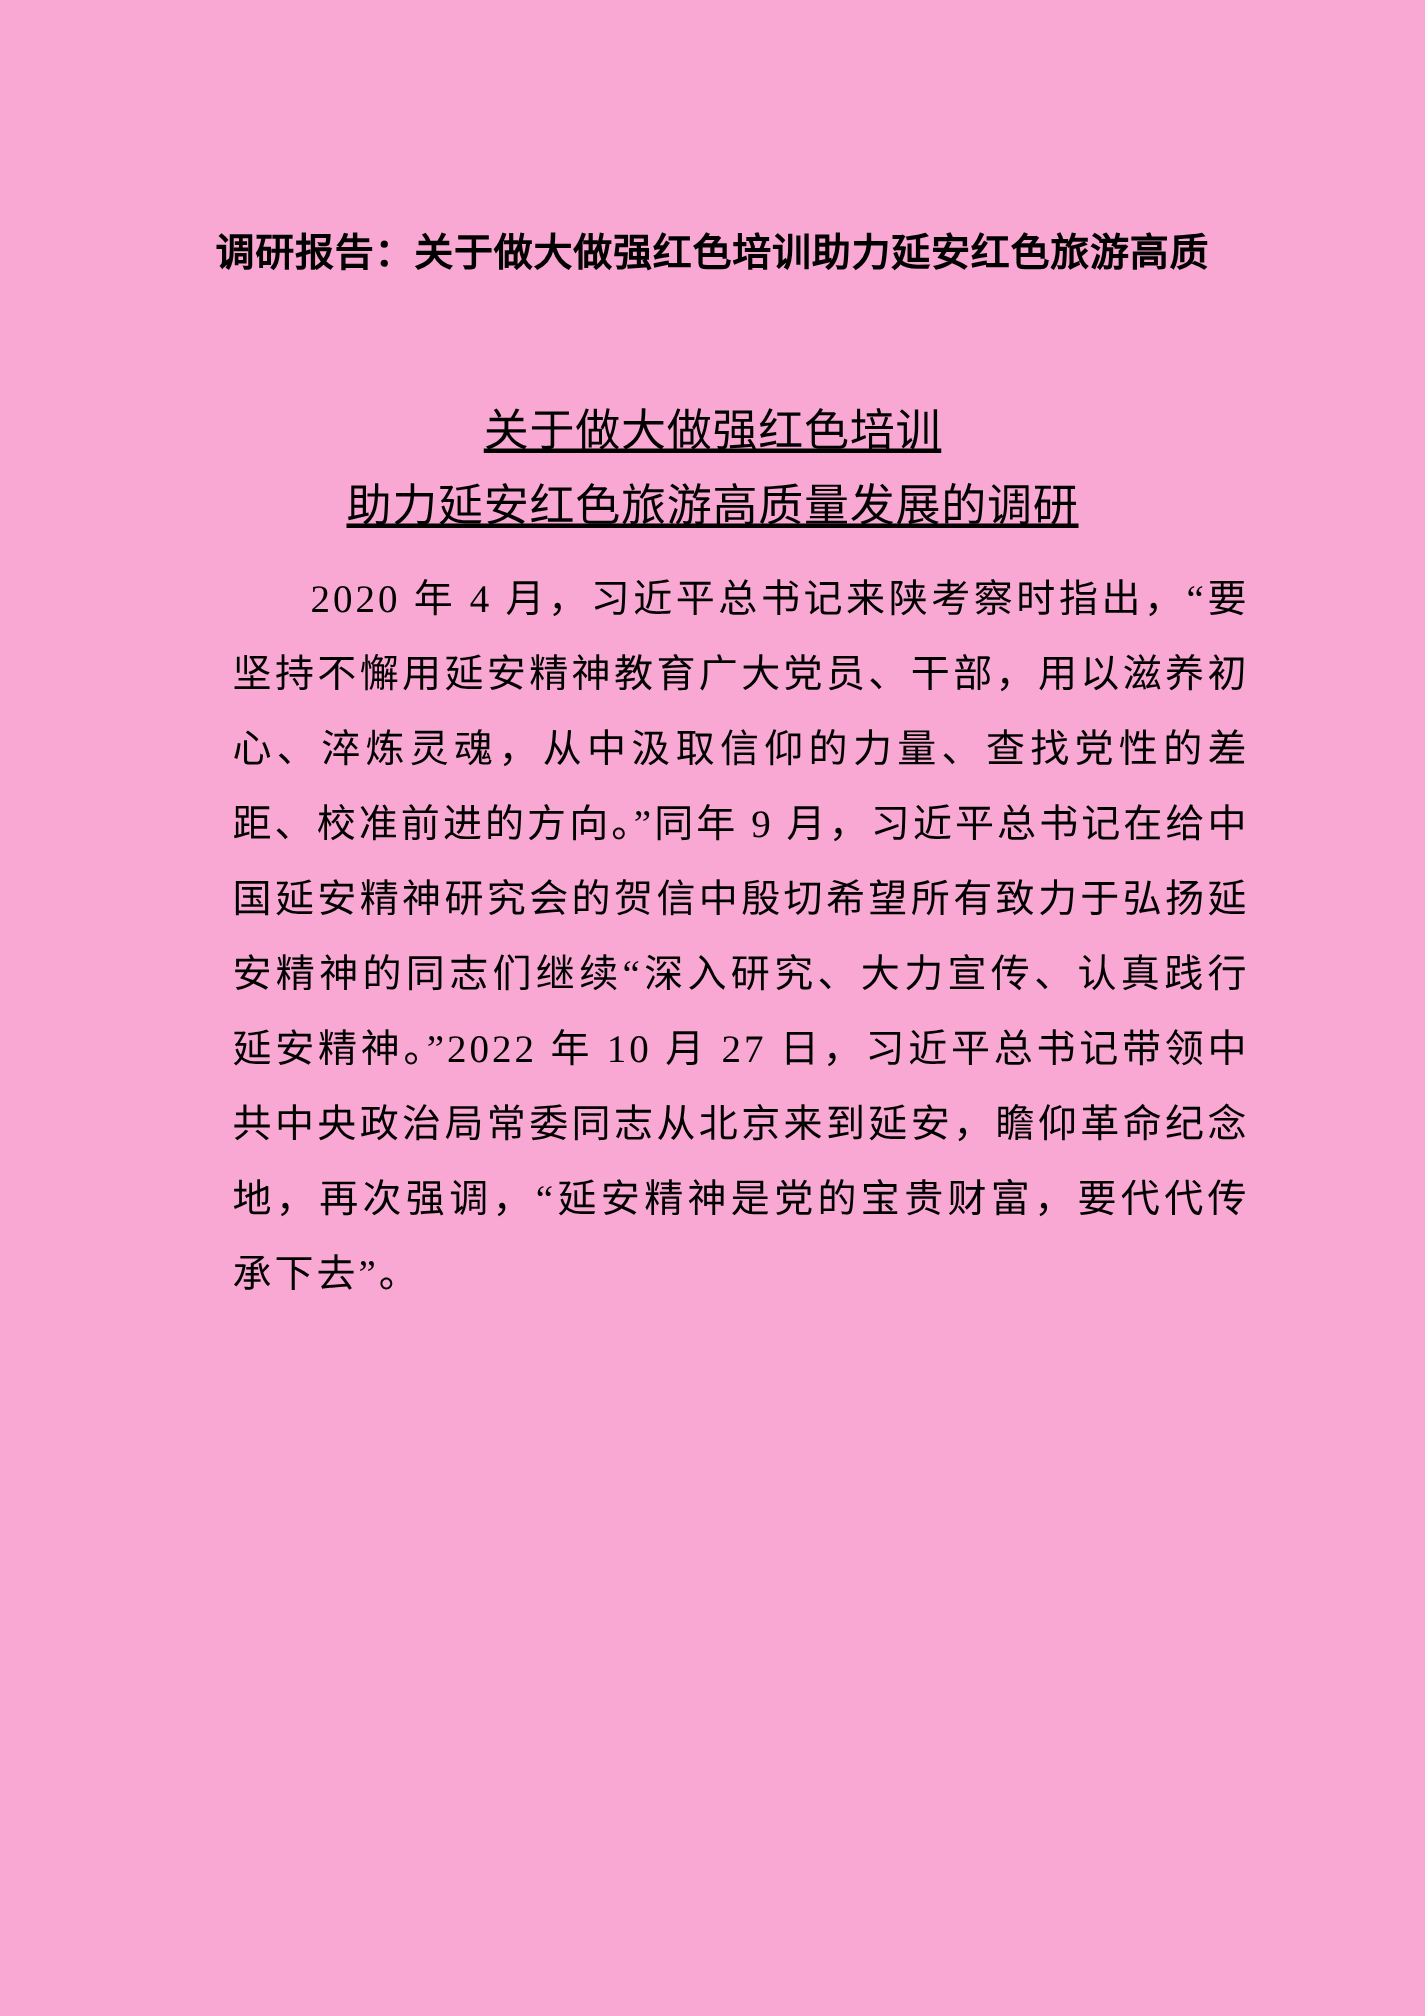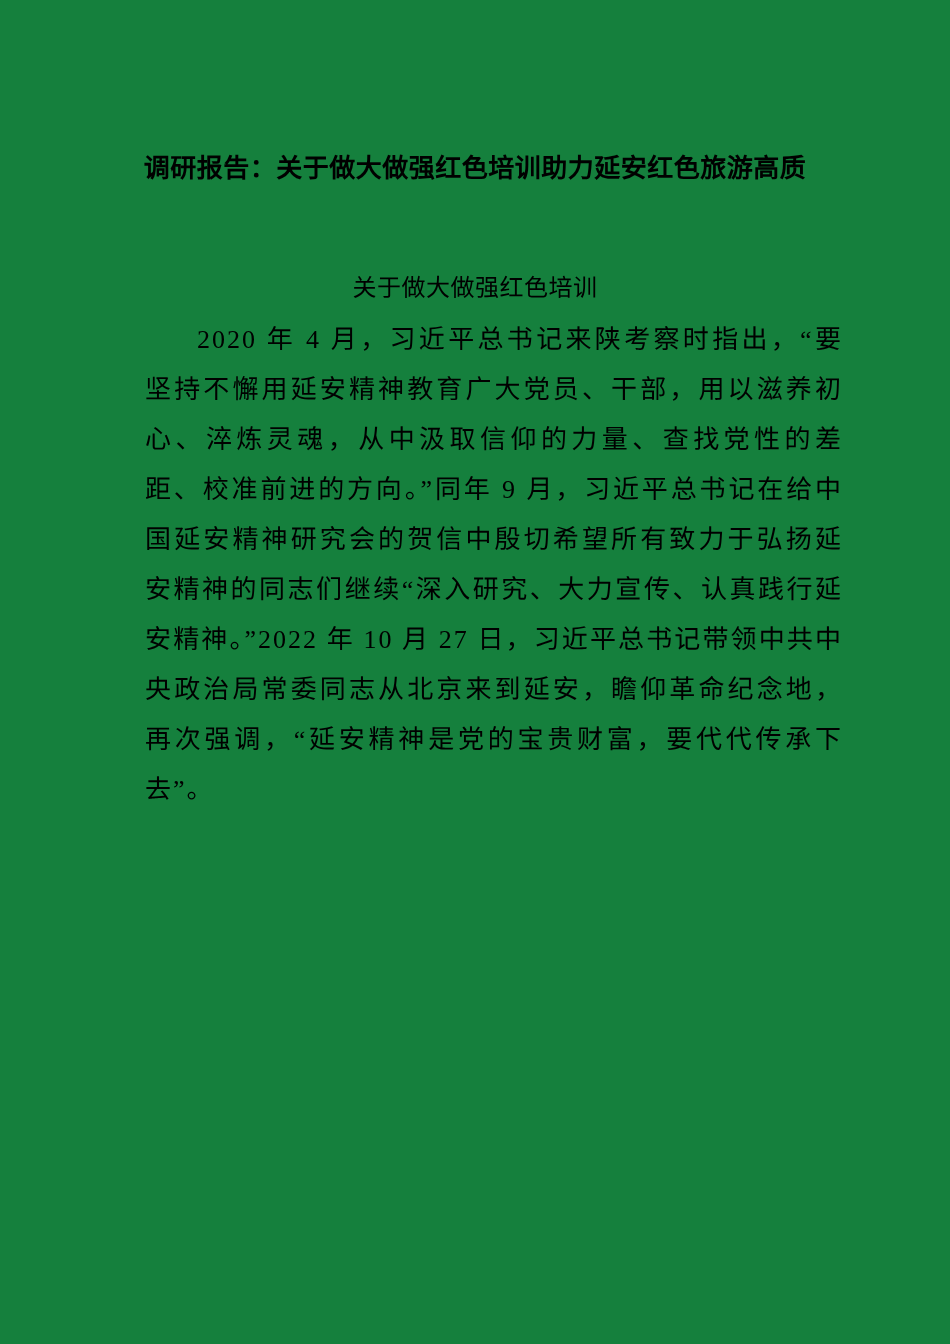--- a/index.html
+++ b/index.html
@@ -5,72 +5,74 @@
   html, body {
     margin: 0;
     padding: 0;
     background: #ffffff;
   }
   .page {
     position: relative;
     width: 950px;
     height: 1344px;
     margin: 0;
-    background: #15803d;
+    background: #f9a8d4;
     color: #000000;
     overflow: hidden;
     font-family: "Liberation Serif", "DejaVu Serif", serif;
   }
   
   .doc-title {
     margin-top: 110px;
     font-size: 26px;
     font-weight: bold;
     line-height: 118px;
     text-align: center;
     letter-spacing: 0.5px;
     white-space: nowrap;
   }
   .doc-title .t-line { display: block; }
   
   .head-block {
     margin-top: 35px;
-    font-size: 24px;
+    font-size: 30px;
     line-height: 50px;
     text-align: center;
     letter-spacing: 0.5px;
+    text-decoration: underline;
   }
   .head-block .h-line { display: block; }
   .authors { word-spacing: 8px; }
   
   .body-block {
     margin-left: 143px;
     width: 702px;
     font-size: 26px;
     line-height: 50px;
     letter-spacing: 2px;
     text-align: justify;
     text-justify: inter-character;
   }
   .body-block p {
-    margin: 2px;
+    margin: 12px;
     padding: 0;
     text-indent: 52px;
   }
 </style>
 </head>
 <body>
 
 <div class="page">
 
   <div class="doc-title">
     <span class="t-line">调研报告：关于做大做强红色培训助力延安红色旅游高质</span>
   </div>
 
   <div class="head-block">
     <span class="h-line">关于做大做强红色培训</span>
+    <span class="h-line">助力延安红色旅游高质量发展的调研</span>
   </div>
 
   <div class="body-block">
     <p>2020 年 4 月，习近平总书记来陕考察时指出，“要坚持不懈用延安精神教育广大党员、干部，用以滋养初心、淬炼灵魂，从中汲取信仰的力量、查找党性的差距、校准前进的方向。”同年 9 月，习近平总书记在给中国延安精神研究会的贺信中殷切希望所有致力于弘扬延安精神的同志们继续“深入研究、大力宣传、认真践行延安精神。”2022 年 10 月 27 日，习近平总书记带领中共中央政治局常委同志从北京来到延安，瞻仰革命纪念地，再次强调，“延安精神是党的宝贵财富，要代代传承下去”。</p>
   </div>
 
 </div>
 
 </body></html>

